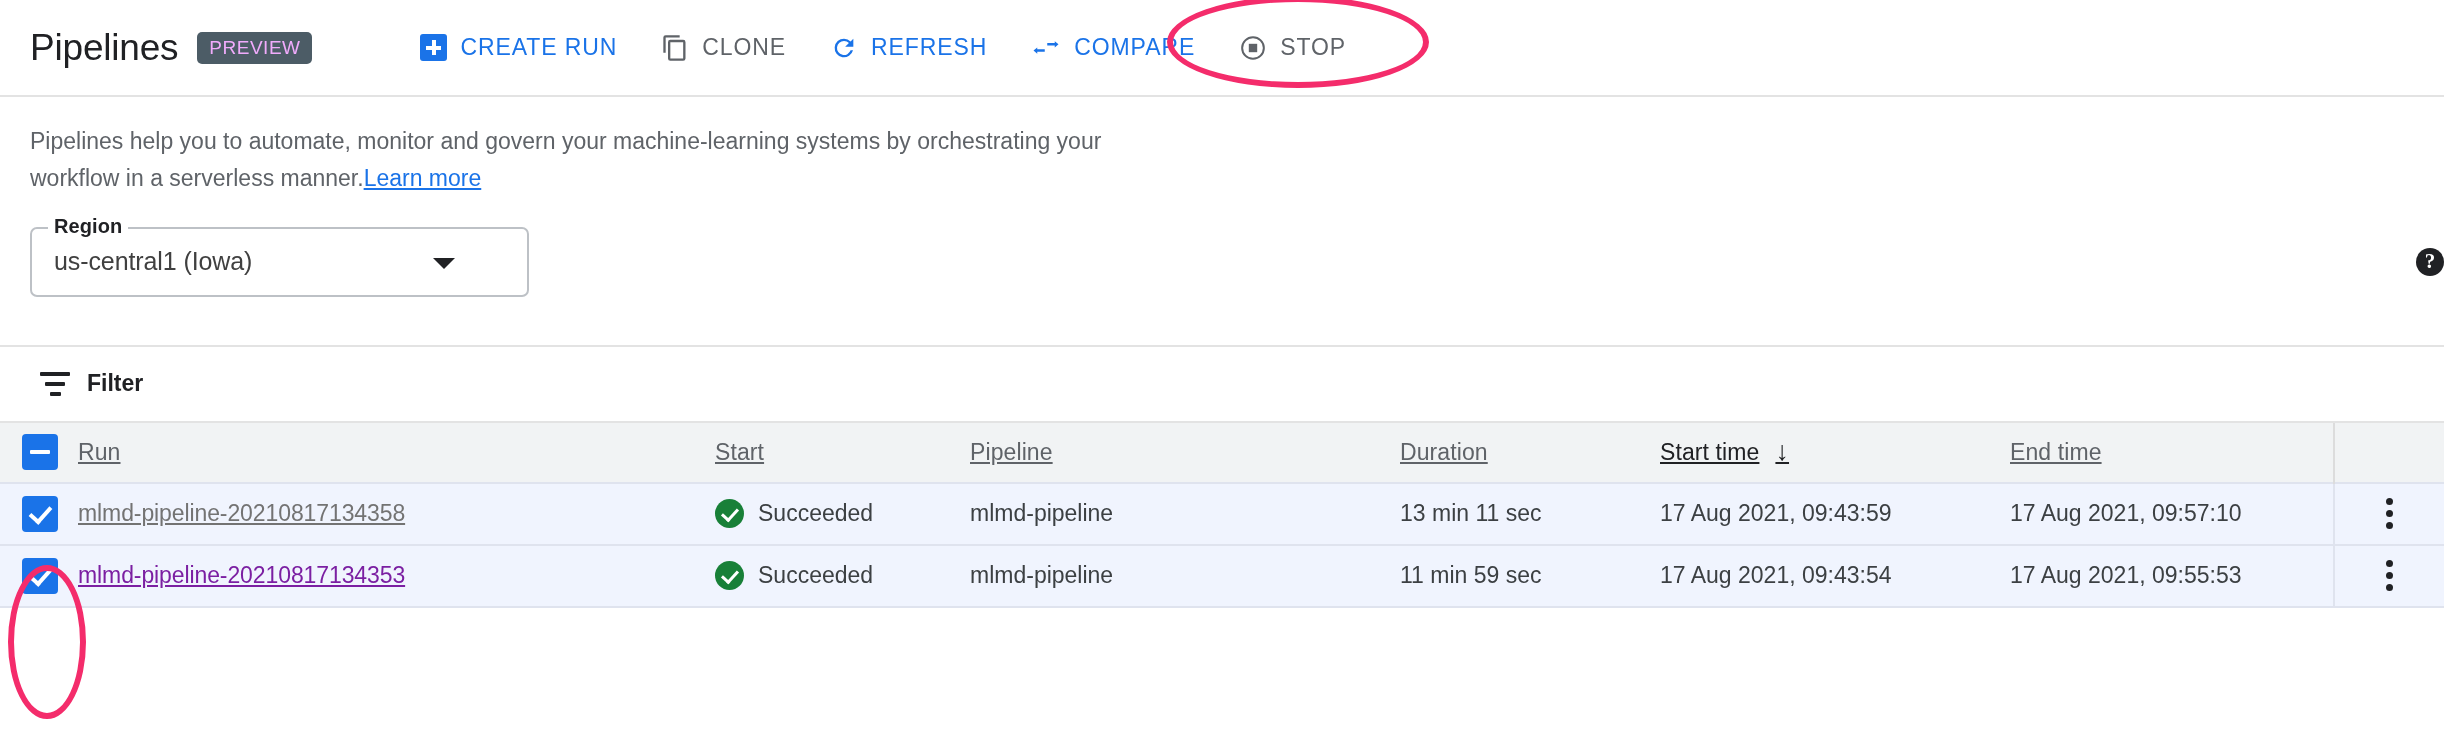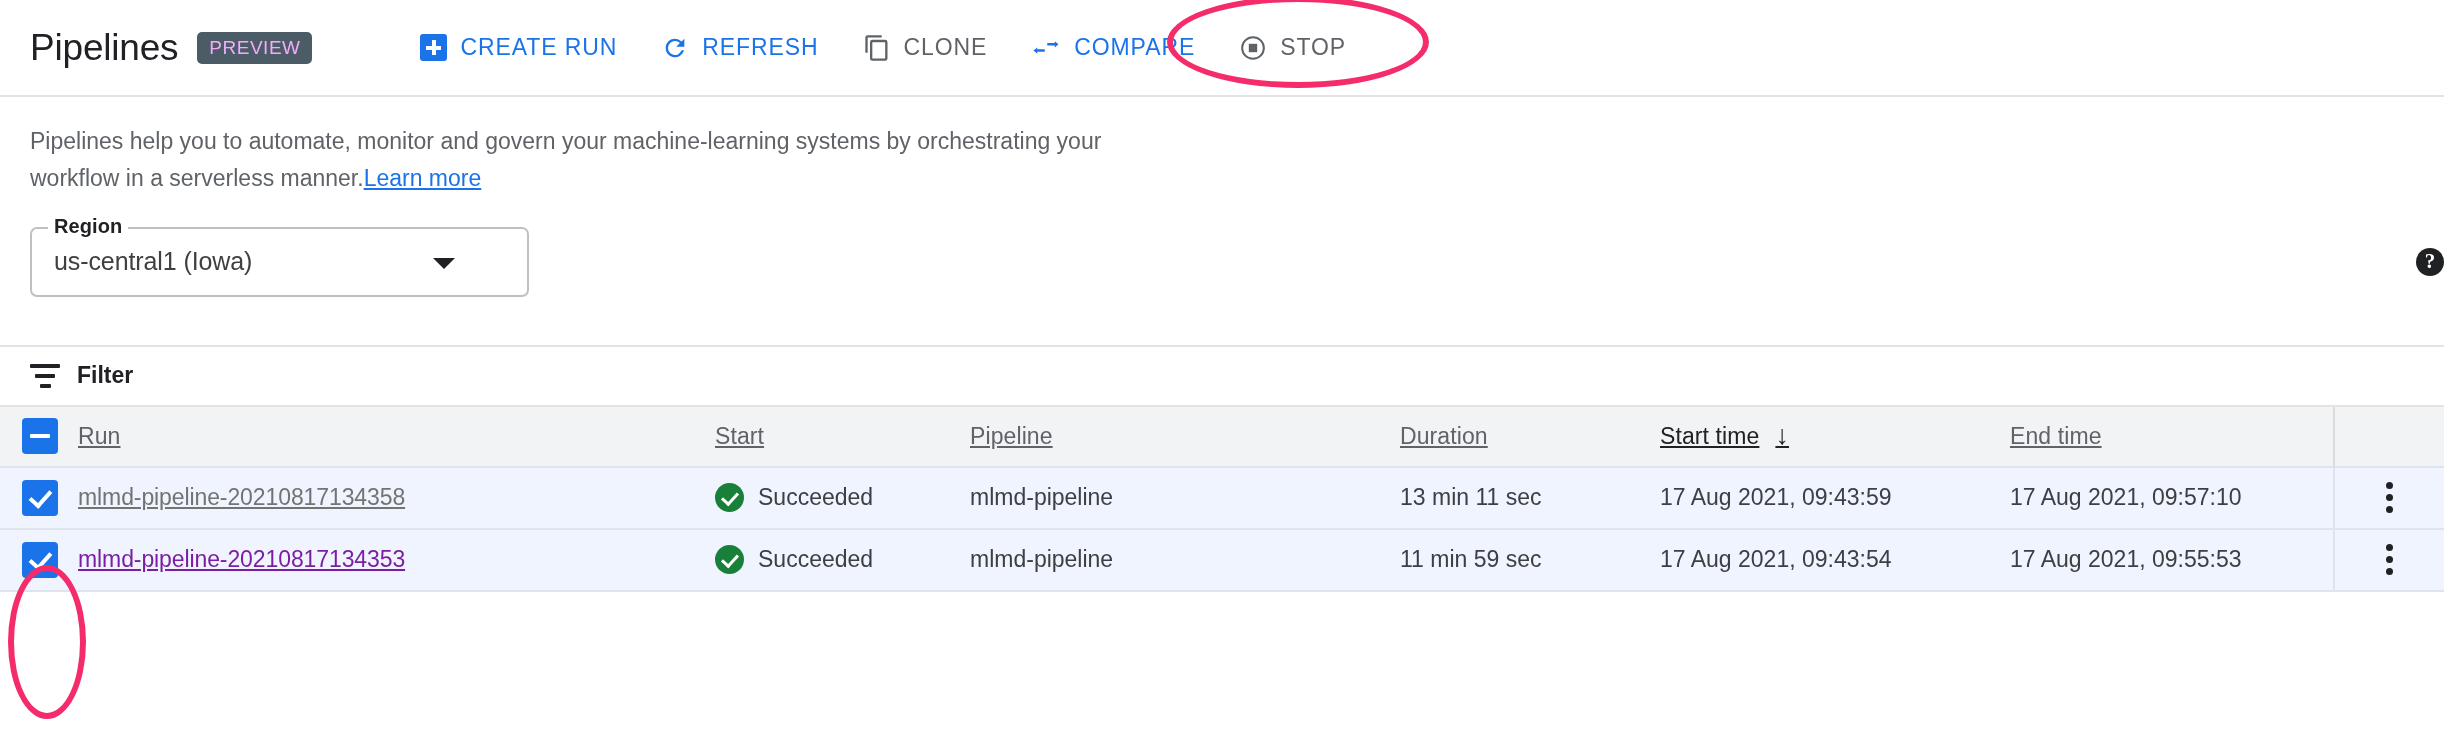--- a/index.html
+++ b/index.html
@@ -160,24 +160,24 @@
     line-height: 1;
     font-family: "Liberation Serif", serif;
   }
 
   
   .filter-sep {
     margin-top: 48px;
     border-top: 2px solid #e3e3e3;
   }
   .filterbar {
-    height: 60px;
-    display: flex;
-    align-items: center;
-    padding-left: 30px;
+    height: 76px;
+    display: flex;
+    align-items: center;
+    padding-left: 40px;
     gap: 17px;
     border-bottom: 2px solid #e3e3e3;
     box-sizing: border-box;
   }
   .ico-filter {
     width: 30px; height: 24px;
     display: flex; flex-direction: column;
     justify-content: space-between;
     align-items: center;
   }
@@ -336,37 +336,37 @@
   <span class="page-title">Pipelines</span>
   <span class="preview-badge">PREVIEW</span>
 
   <div class="toolbar">
 
     <button class="tb-btn primary">
       <span class="ico ico-plus"></span>
       <span class="tb-label">CREATE RUN</span>
     </button>
 
-    <button class="tb-btn primary">
-      <span class="ico">
-        <svg width="28" height="28" viewBox="0 0 24 24" aria-hidden="true">
-          <path d="M17.65 6.35A7.96 7.96 0 0 0 12 4a8 8 0 1 0 7.73 10h-2.08A6 6 0 1 1 12 6c1.66 0 3.14.69 4.22 1.78L13 11h7V4l-2.35 2.35z" fill="#1a73e8"></path>
-        </svg>
-      </span>
-      <span class="tb-label">REFRESH</span>
-    </button>
-
     <button class="tb-btn muted">
       <span class="ico">
         <svg width="28" height="28" viewBox="0 0 24 24" aria-hidden="true">
           <path d="M16 1H4a2 2 0 0 0-2 2v13h2V3h12V1z" fill="#5f6368"></path>
           <path d="M19 5H8a2 2 0 0 0-2 2v14a2 2 0 0 0 2 2h11a2 2 0 0 0 2-2V7a2 2 0 0 0-2-2zm0 16H8V7h11v14z" fill="#5f6368"></path>
         </svg>
       </span>
       <span class="tb-label">CLONE</span>
+    </button>
+
+    <button class="tb-btn primary">
+      <span class="ico">
+        <svg width="28" height="28" viewBox="0 0 24 24" aria-hidden="true">
+          <path d="M17.65 6.35A7.96 7.96 0 0 0 12 4a8 8 0 1 0 7.73 10h-2.08A6 6 0 1 1 12 6c1.66 0 3.14.69 4.22 1.78L13 11h7V4l-2.35 2.35z" fill="#1a73e8"></path>
+        </svg>
+      </span>
+      <span class="tb-label">REFRESH</span>
     </button>
 
     <button class="tb-btn primary">
       <span class="ico">
         <svg width="30" height="30" viewBox="0 0 24 24" aria-hidden="true">
           <path d="M2 15h6v-2H2v-1.5L-1 14l3 2.5V15z" fill="#1a73e8" transform="translate(3,0)"></path>
           <path d="M13 15h6v1.5l3-2.5-3-2.5V13h-6v2z" fill="#1a73e8" transform="translate(0,-5) scale(1,1)"></path>
         </svg>
       </span>
       <span class="tb-label">COMPARE</span>

